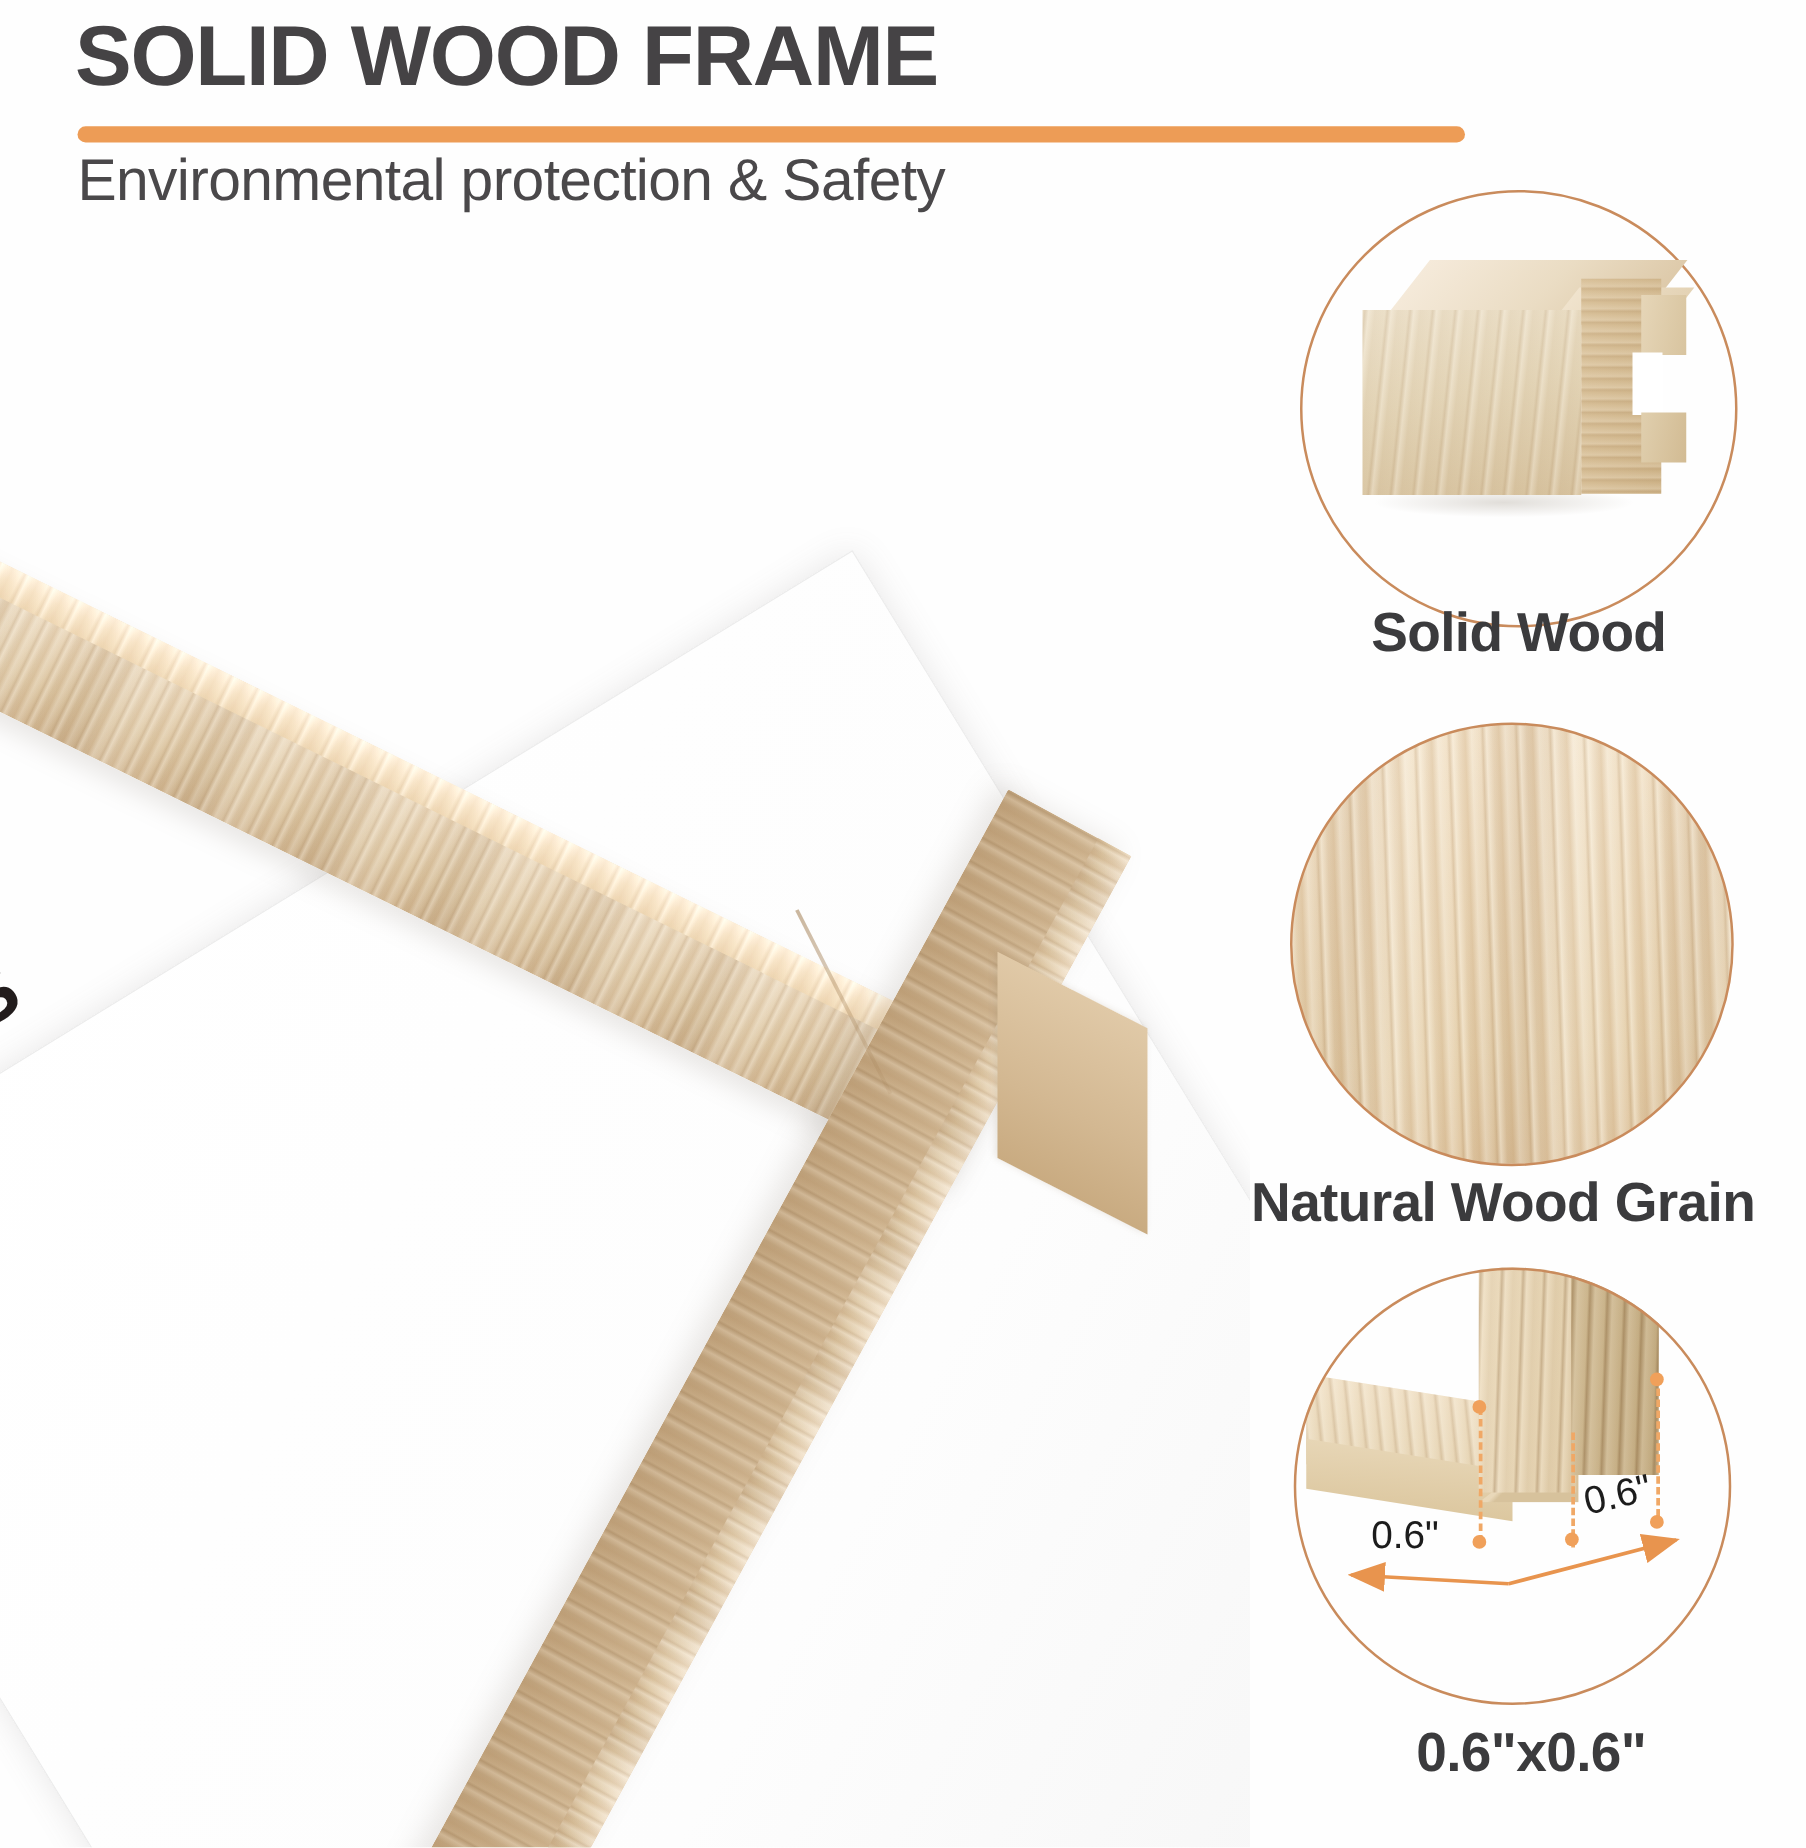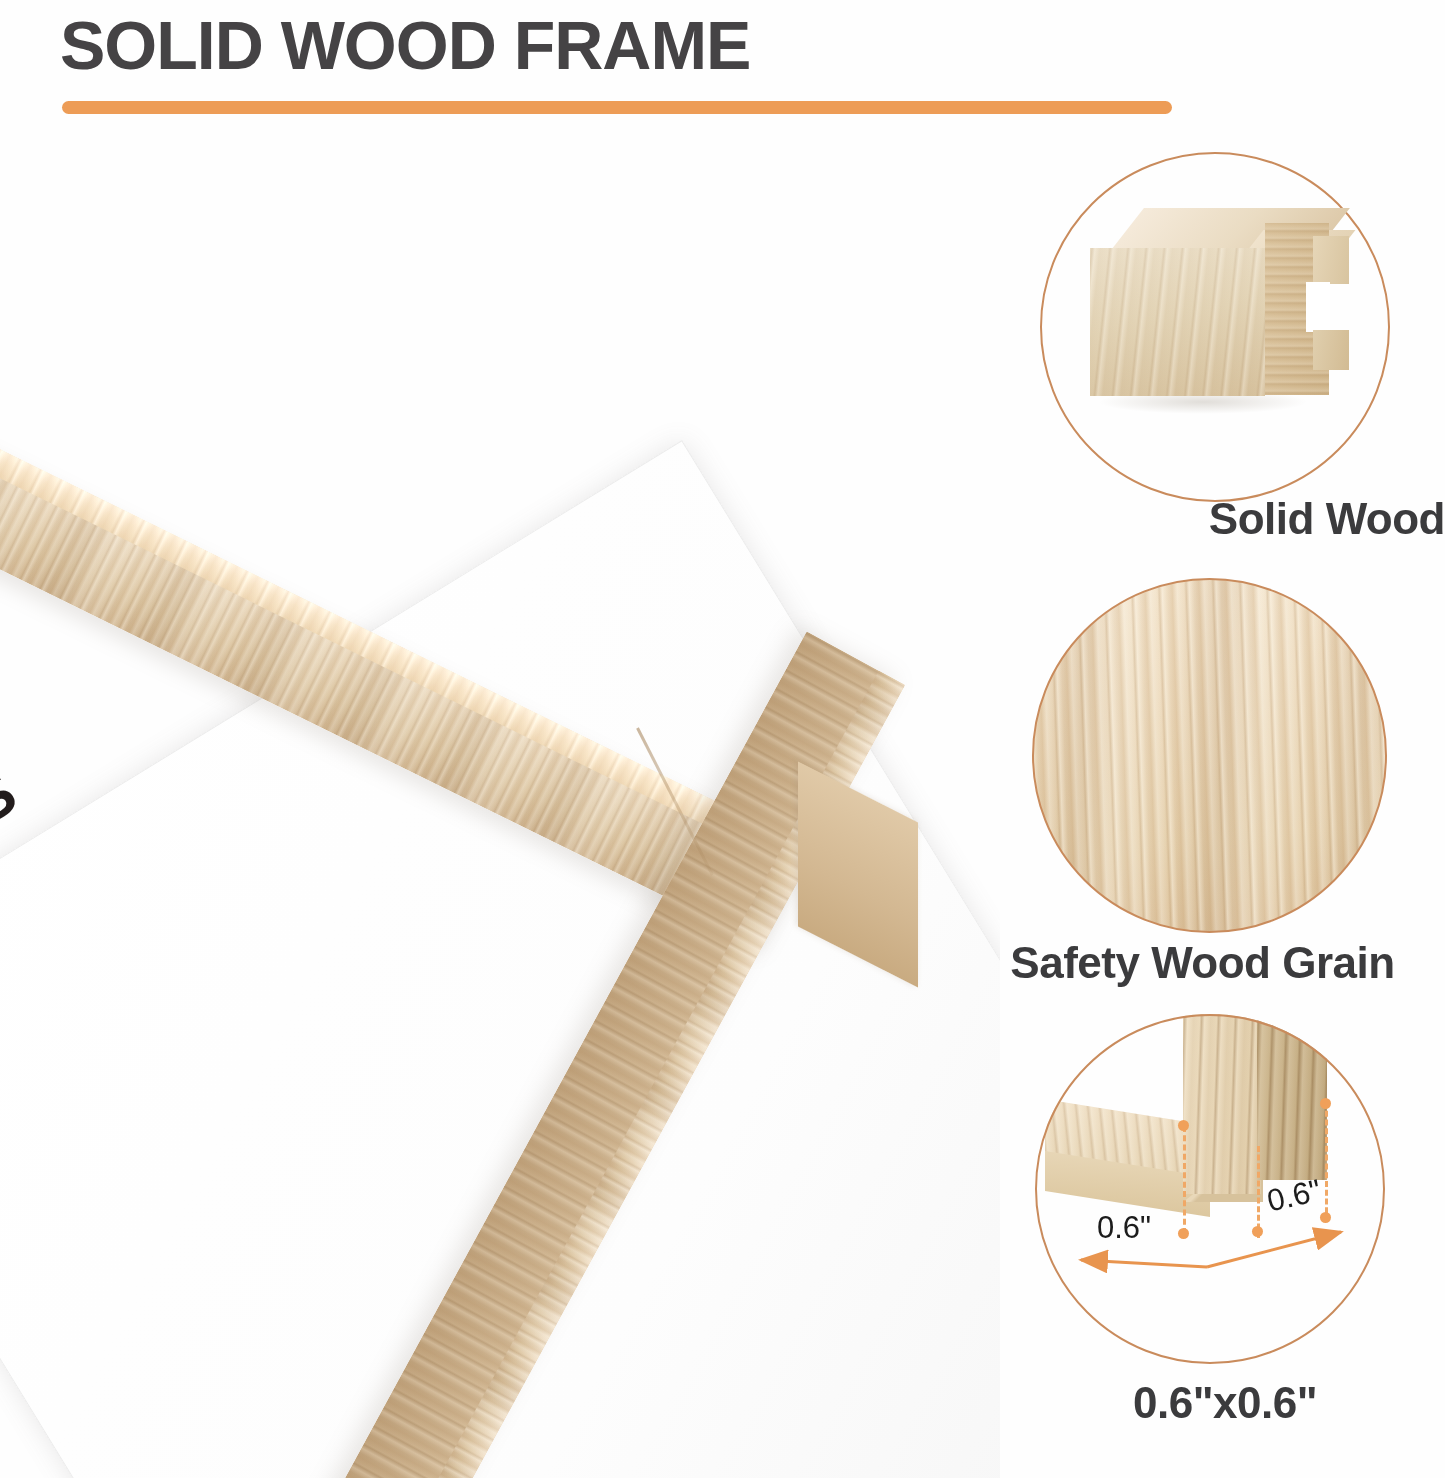--- a/index.html
+++ b/index.html
@@ -83,21 +83,21 @@
 
   
   .callout{position:absolute;}
   .circle{position:absolute;border-radius:50%;border:2px solid #C98B5C;
           box-sizing:border-box;}
   .cap{position:absolute;text-align:center;font-size:44px;font-weight:700;
        color:#3b3b3d;white-space:nowrap;letter-spacing:-.5px;}
 
   
   #c1-circle{left:1040px;top:152px;width:350px;height:350px;}
-  #c1-cap{left:985px;top:494px;width:460px;text-align:right;}
+  #c1-cap{left:985px;top:482px;width:460px;}
   #profile{position:absolute;left:1090px;top:208px;width:256px;height:215px;}
   .pf{position:absolute;}
   #pf-top{left:18px;top:0;width:206px;height:46px;
      transform:skewX(-38deg);transform-origin:0 100%;
      background:linear-gradient(100deg,#f5eada,#eadcc3 55%,#ddc9a9);}
   #pf-top2{left:150px;top:22px;width:92px;height:30px;
      transform:skewX(-38deg);transform-origin:0 100%;
      background:linear-gradient(100deg,#f0e3cd,#e3d2b4);}
   #pf-front{left:0;top:40px;width:175px;height:148px;
      background:
@@ -160,20 +160,21 @@
   .dimtxt{position:absolute;font-size:31px;font-weight:400;color:#1c1c1c;
           font-family:"Liberation Sans",sans-serif;white-space:nowrap;}
   #c3-cap{left:1060px;top:1378px;width:330px;}
 </style>
 </head>
 <body>
 
 <div id="header">
   <div id="title">SOLID WOOD FRAME</div>
   <div id="title-rule"></div>
+  <div id="subtitle">Environmental protection &amp; Safety</div>
 </div>
 
 <div id="photo">
 
   <div class="mat" id="mat-main"></div>
   <div id="mat-fragment">ES</div>
 
   <div class="rail" id="rail-top">
     <div class="face">
       <div class="woodfill"></div>
@@ -206,21 +207,21 @@
     <div class="pf" id="pf-side"></div>
     <div class="pf" id="pf-tab1"></div>
     <div class="pf" id="pf-notch"></div>
     <div class="pf" id="pf-tab2"></div>
   </div>
   <div class="cap" id="c1-cap">Solid Wood</div>
 </div>
 
 <div class="callout">
   <div class="circle" id="c2-circle"></div>
-  <div class="cap" id="c2-cap">Safety Wood Grain</div>
+  <div class="cap" id="c2-cap">Natural Wood Grain</div>
 </div>
 
 <div class="callout">
   <div id="c3-clip">
     <div id="d-horiz"></div>
     <div id="d-horiz-face"></div>
     <div id="d-bevel"></div>
     <div id="d-vert"></div>
     <div id="d-vert2"></div>
 

